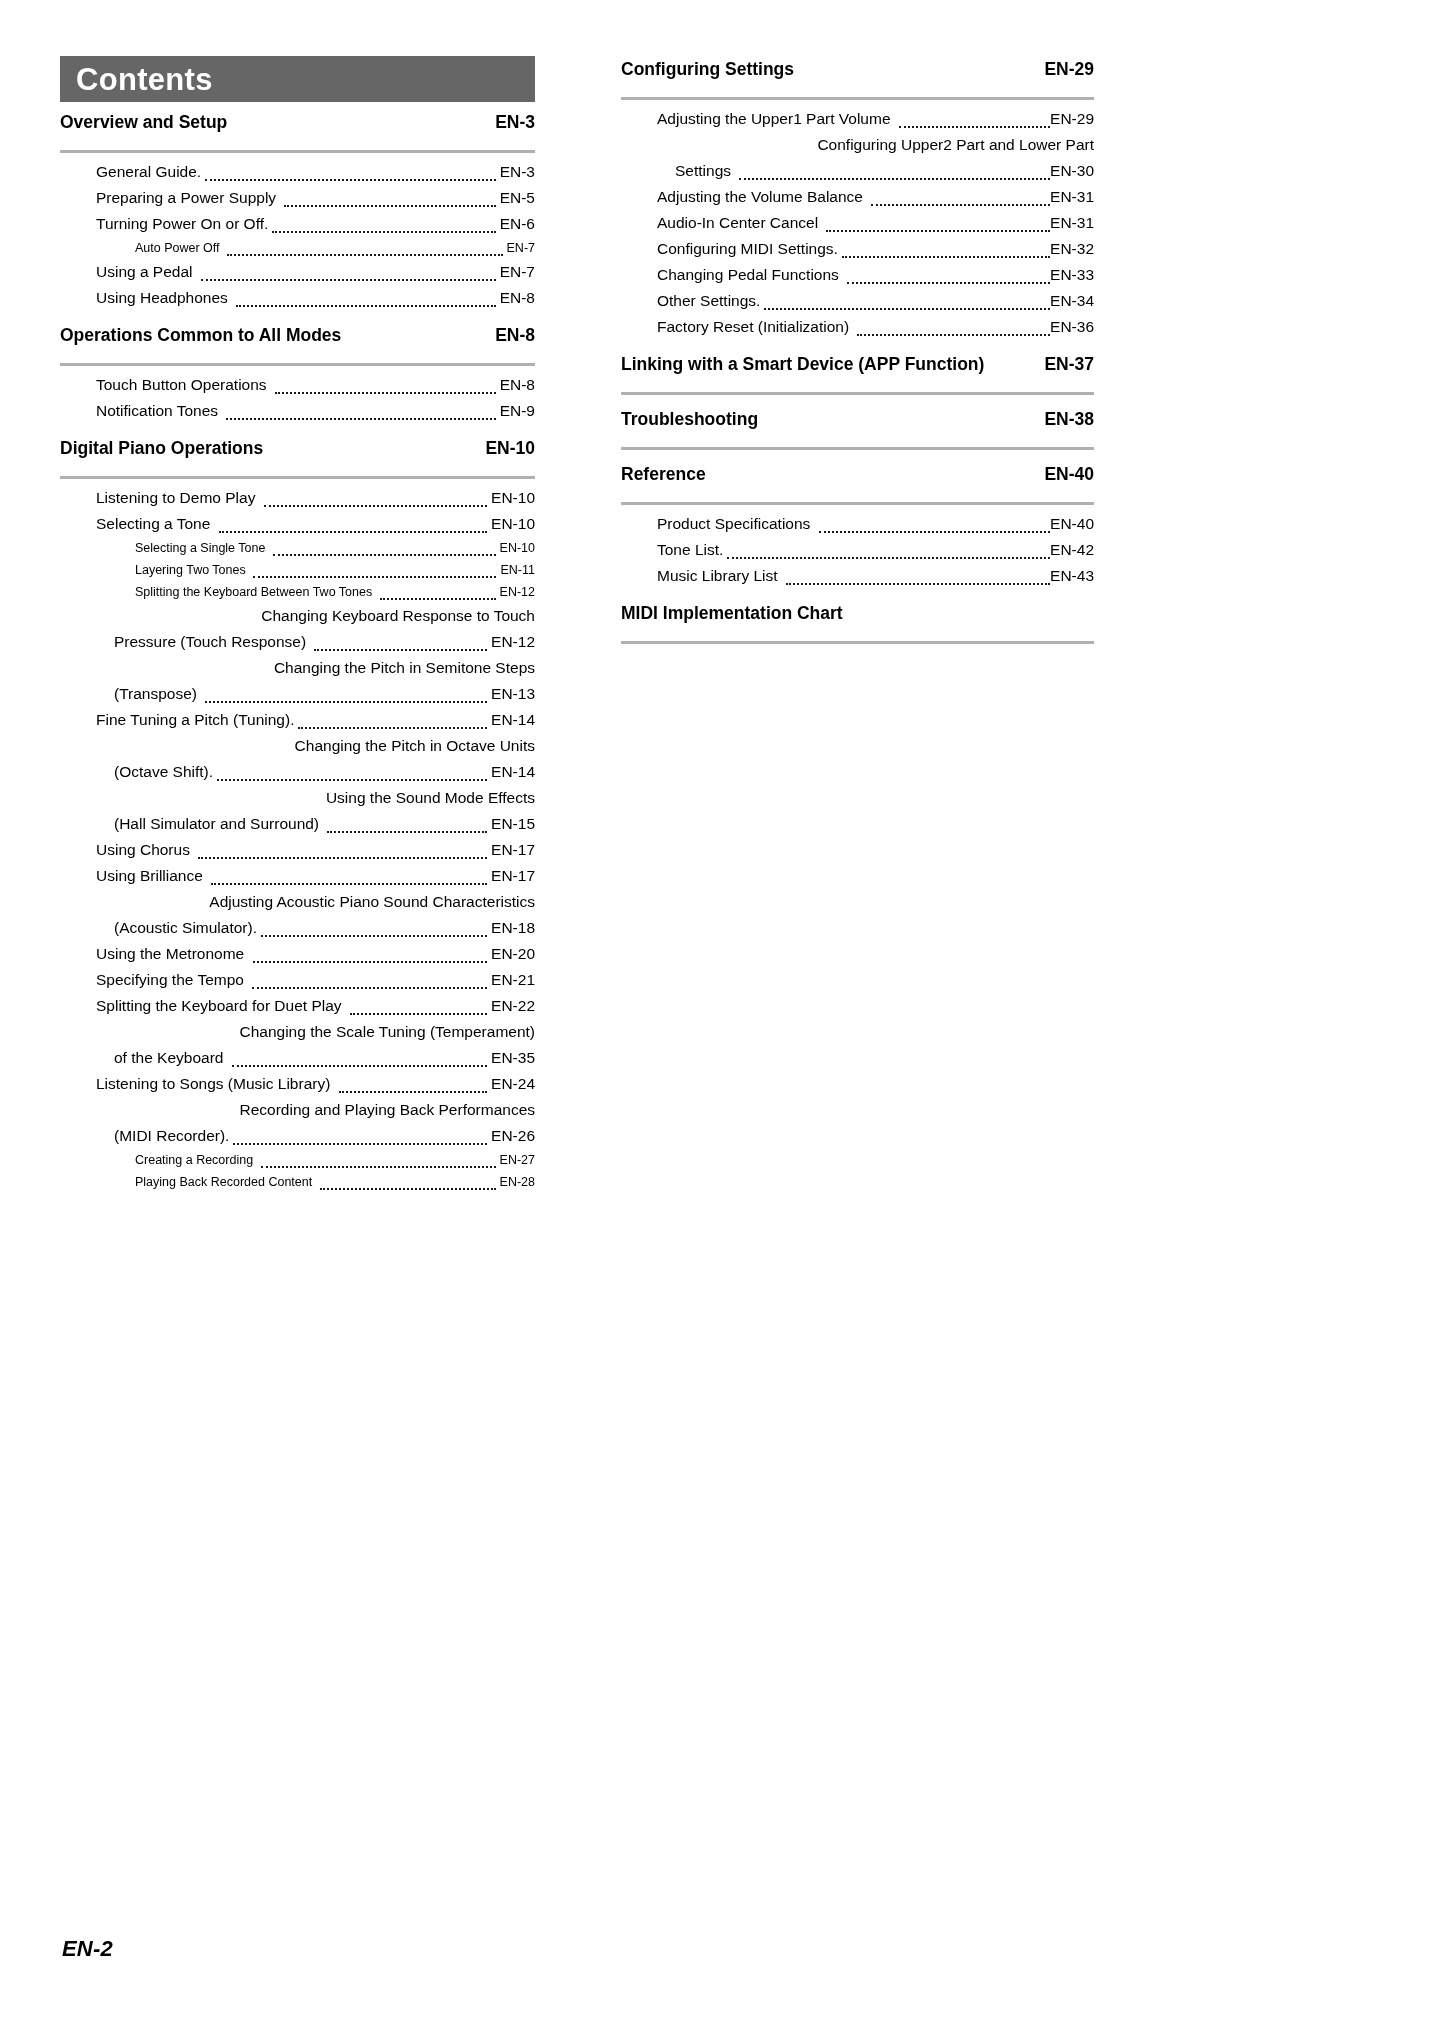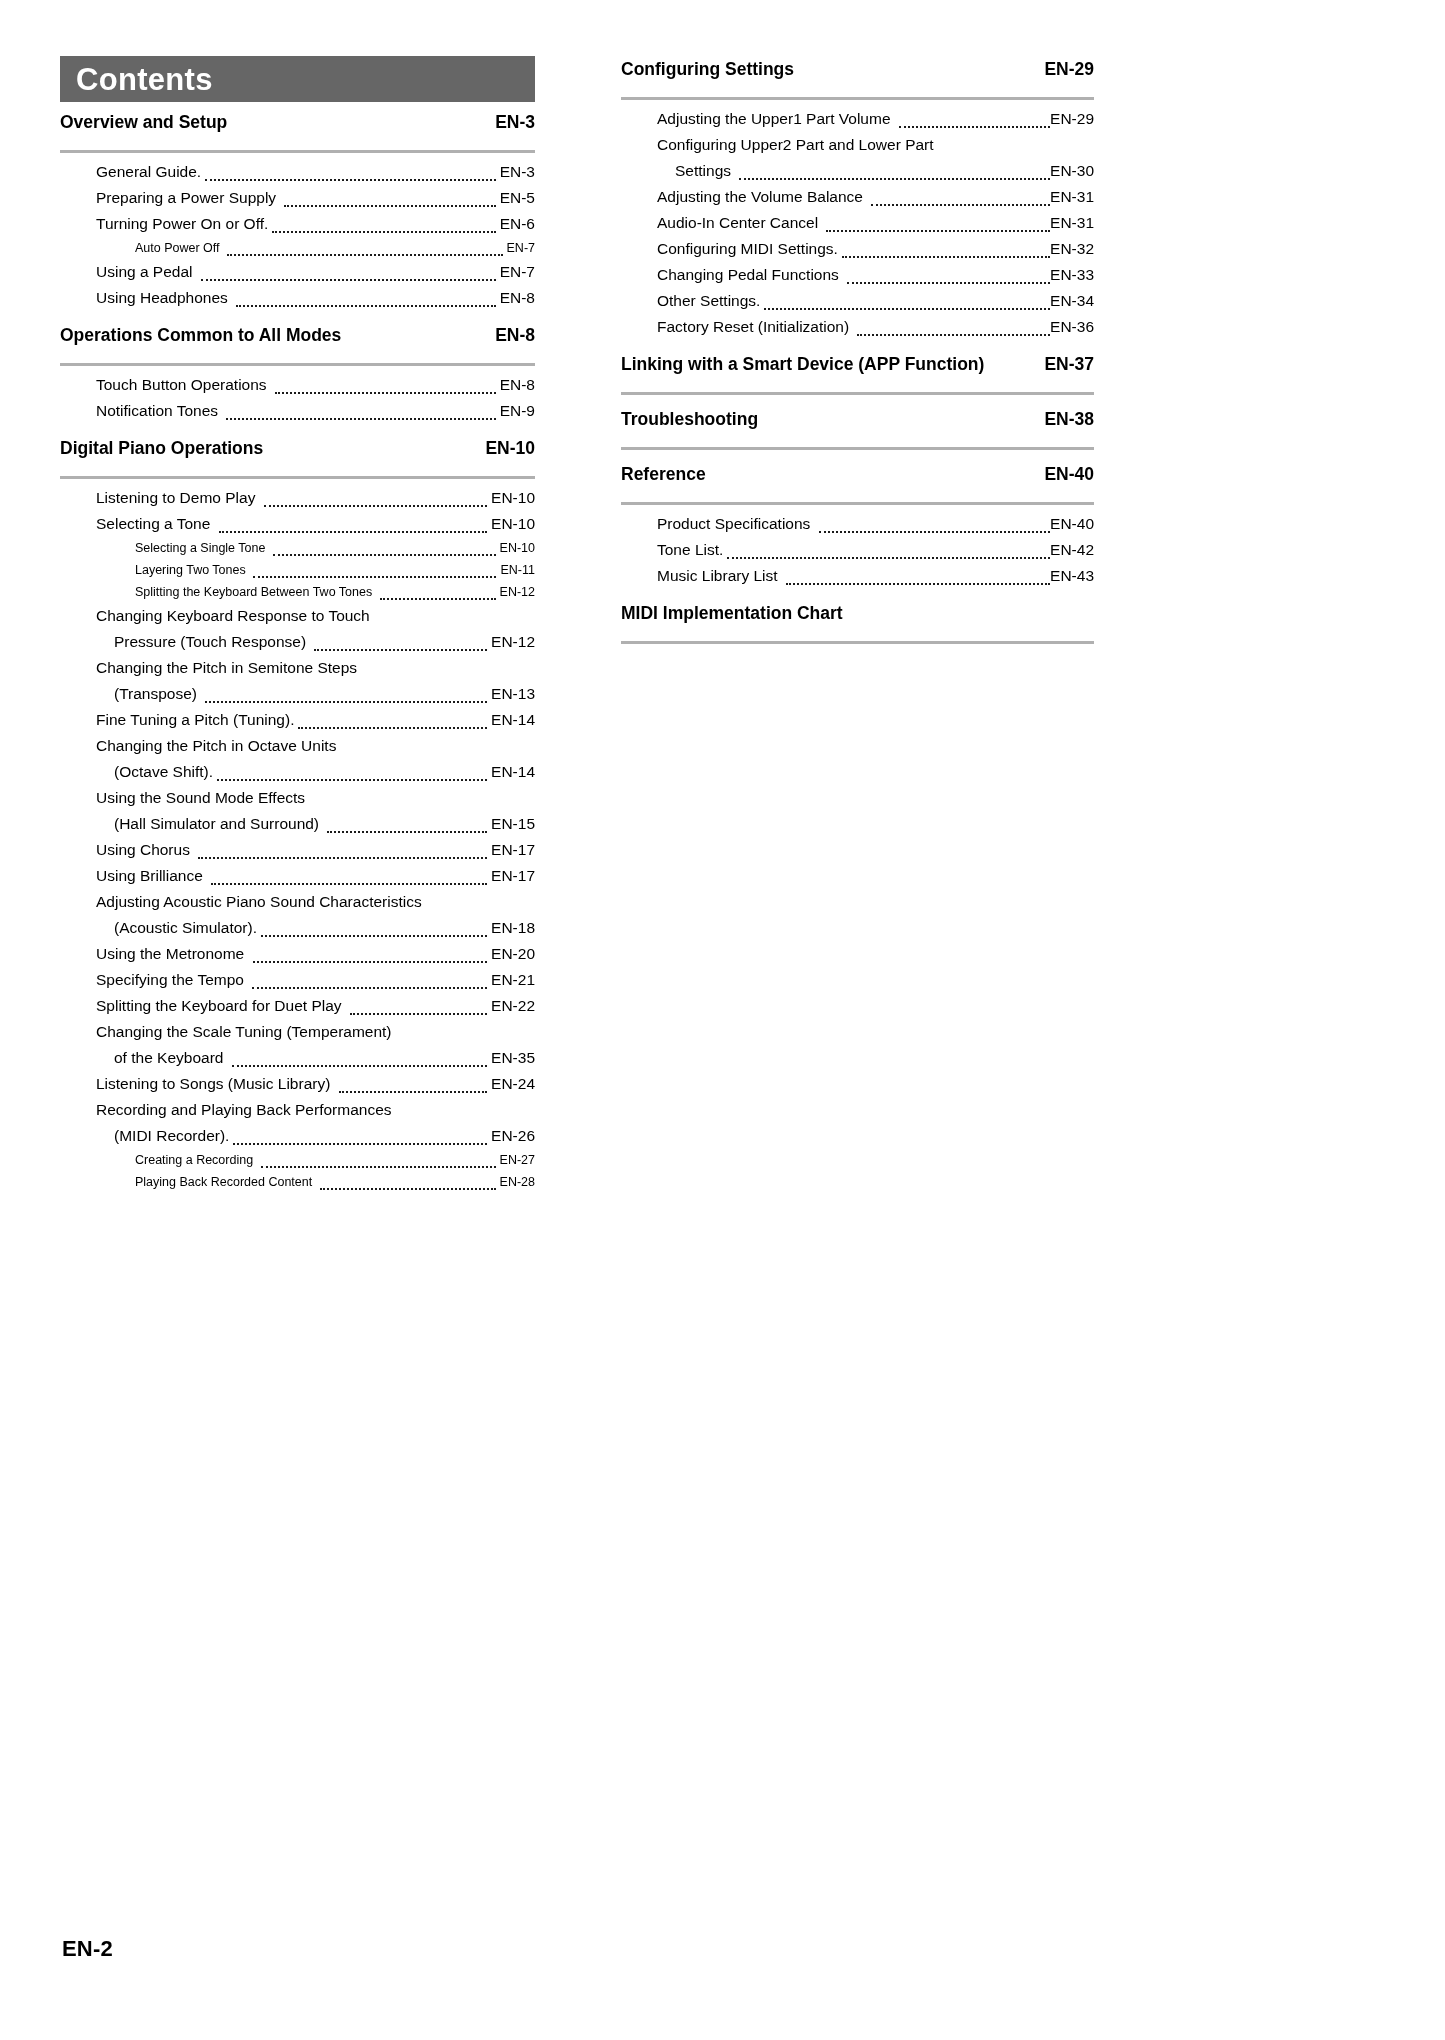--- a/index.html
+++ b/index.html
@@ -95,21 +95,21 @@
   }
   .entry .pg { white-space: nowrap; }
 
   
   .entry-multi {
     font-size: 15.5px;
     line-height: 26px;
     padding-left: 36px;
     box-sizing: border-box;
   }
-  .entry-multi .line1 { white-space: pre; }
+  .entry-multi .line1 { white-space: pre; text-align: right; }
   .entry-multi .line2 {
     display: flex;
     align-items: flex-end;
     padding-left: 18px;
   }
   .entry-multi .line2 .txt { white-space: pre; }
   .entry-multi .line2 .leader {
     flex: 1;
     position: relative;
     bottom: 4px;
@@ -131,20 +131,21 @@
   .col-right .entry .leader { margin-right: 0px; }
   .col-right .entry-multi .line2 .leader { margin-right: 0px; }
 
   .folio {
     position: absolute;
     left: 62px;
     top: 1936px;
     font-size: 22px;
     font-weight: bold;
     letter-spacing: 0.2px;
+    font-style: italic;
   }
 </style>
 </head>
 <body>
 
 <div class="page">
 
   <div class="columns">
 
     <div class="col col-left">

